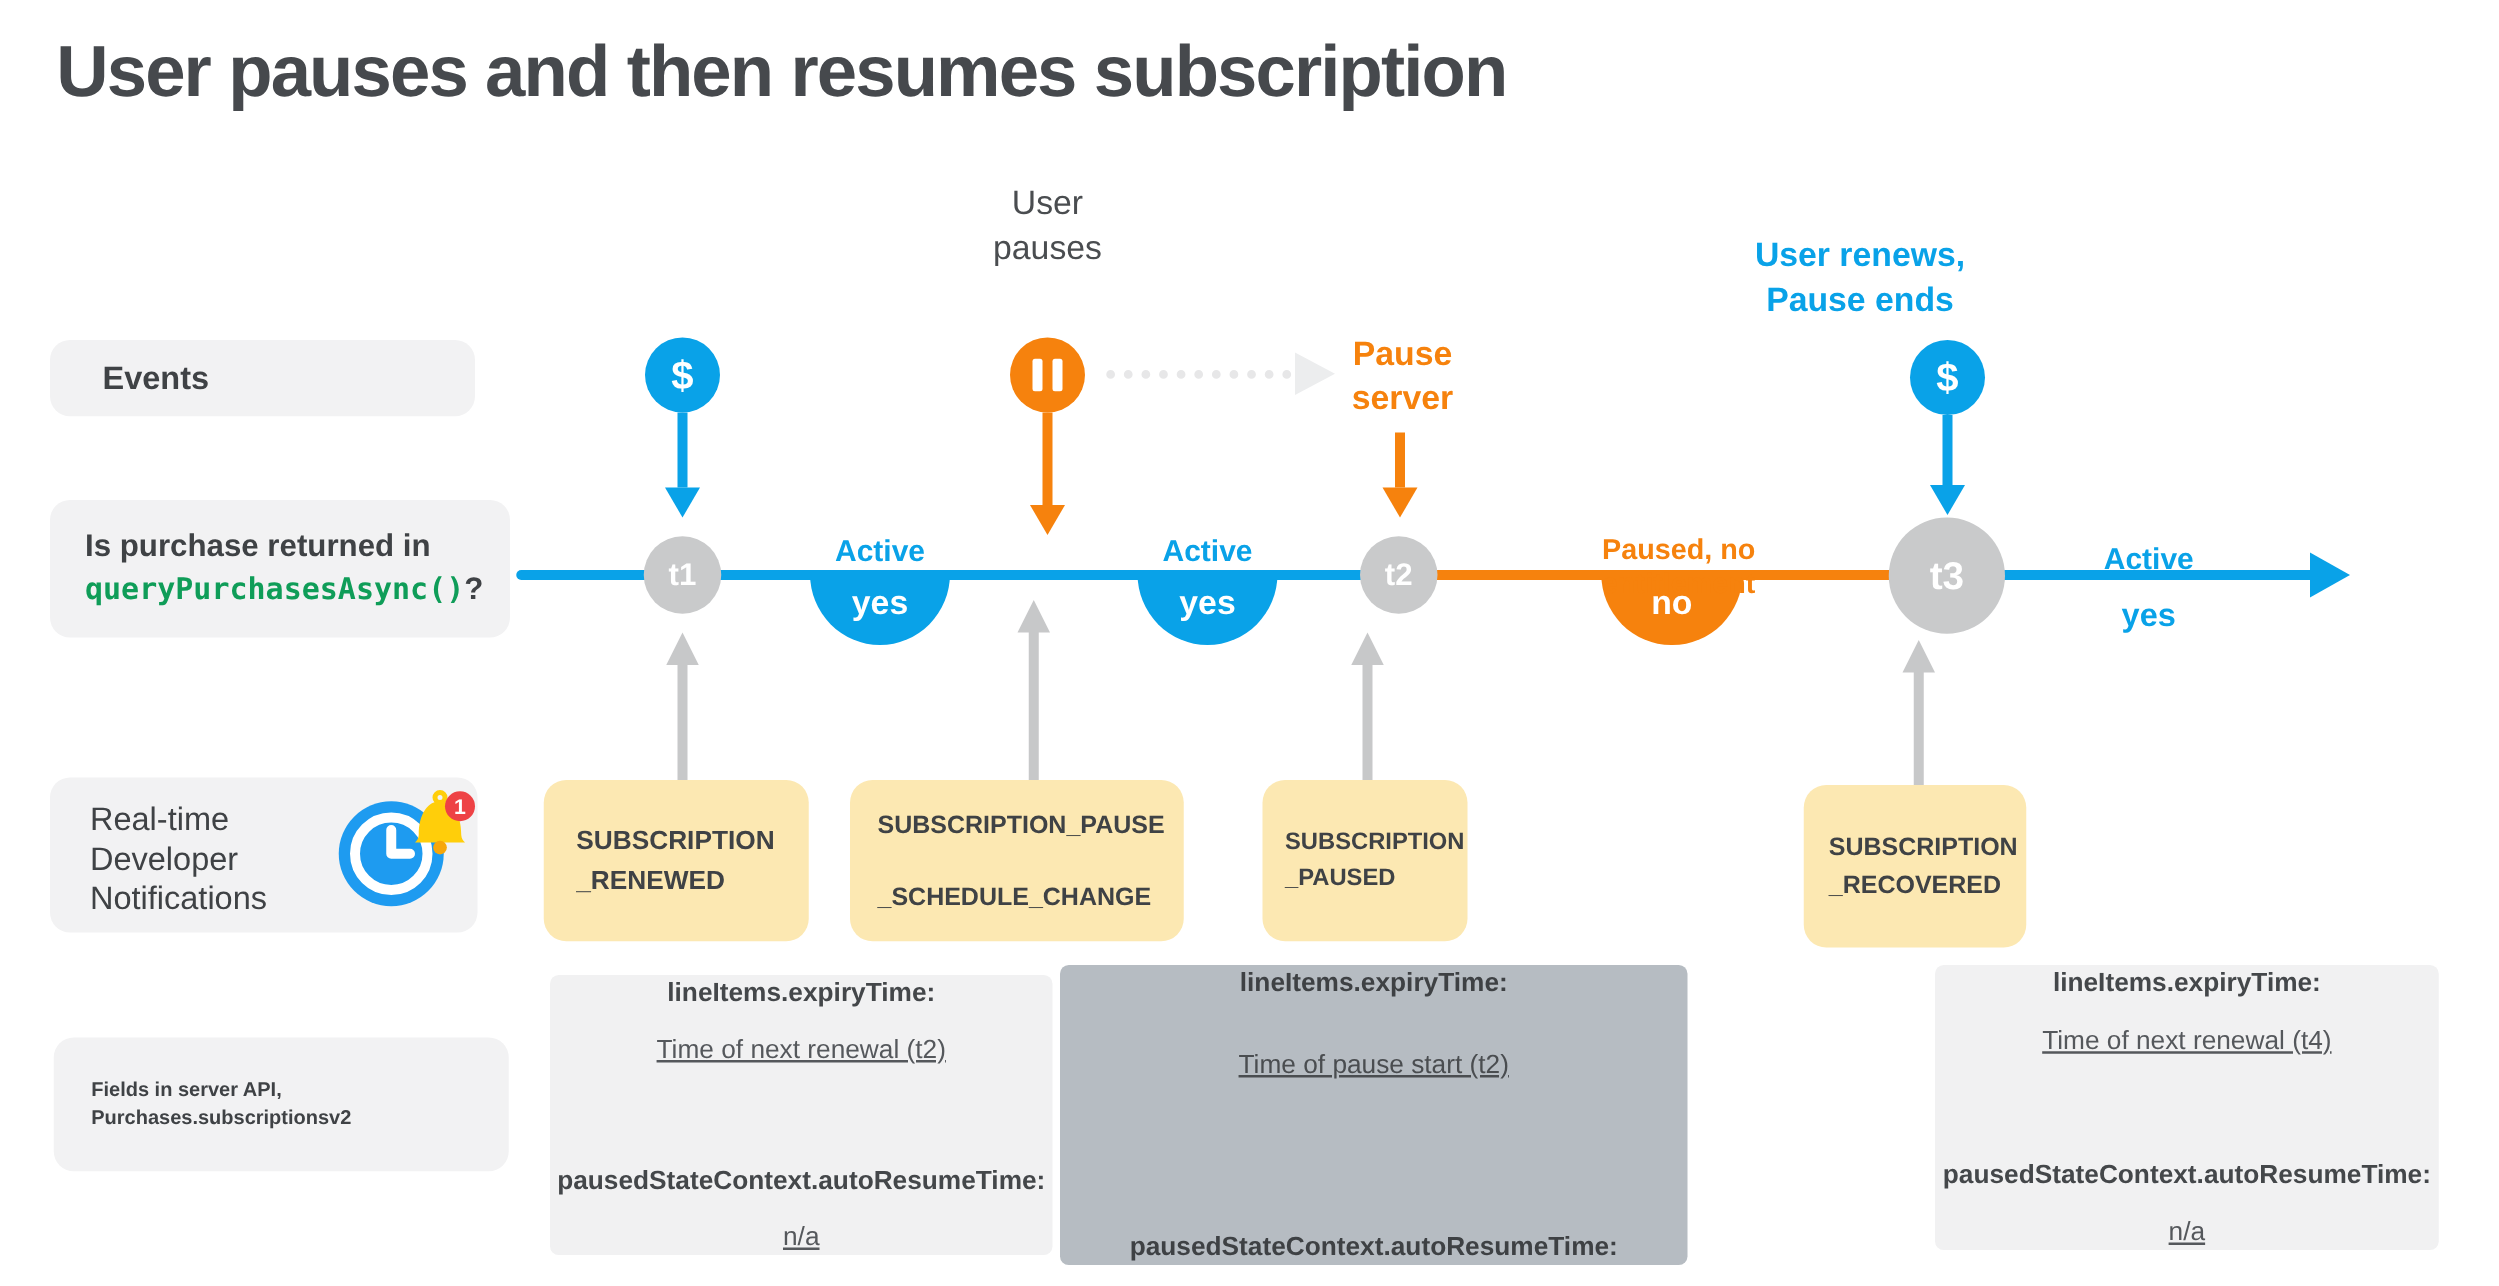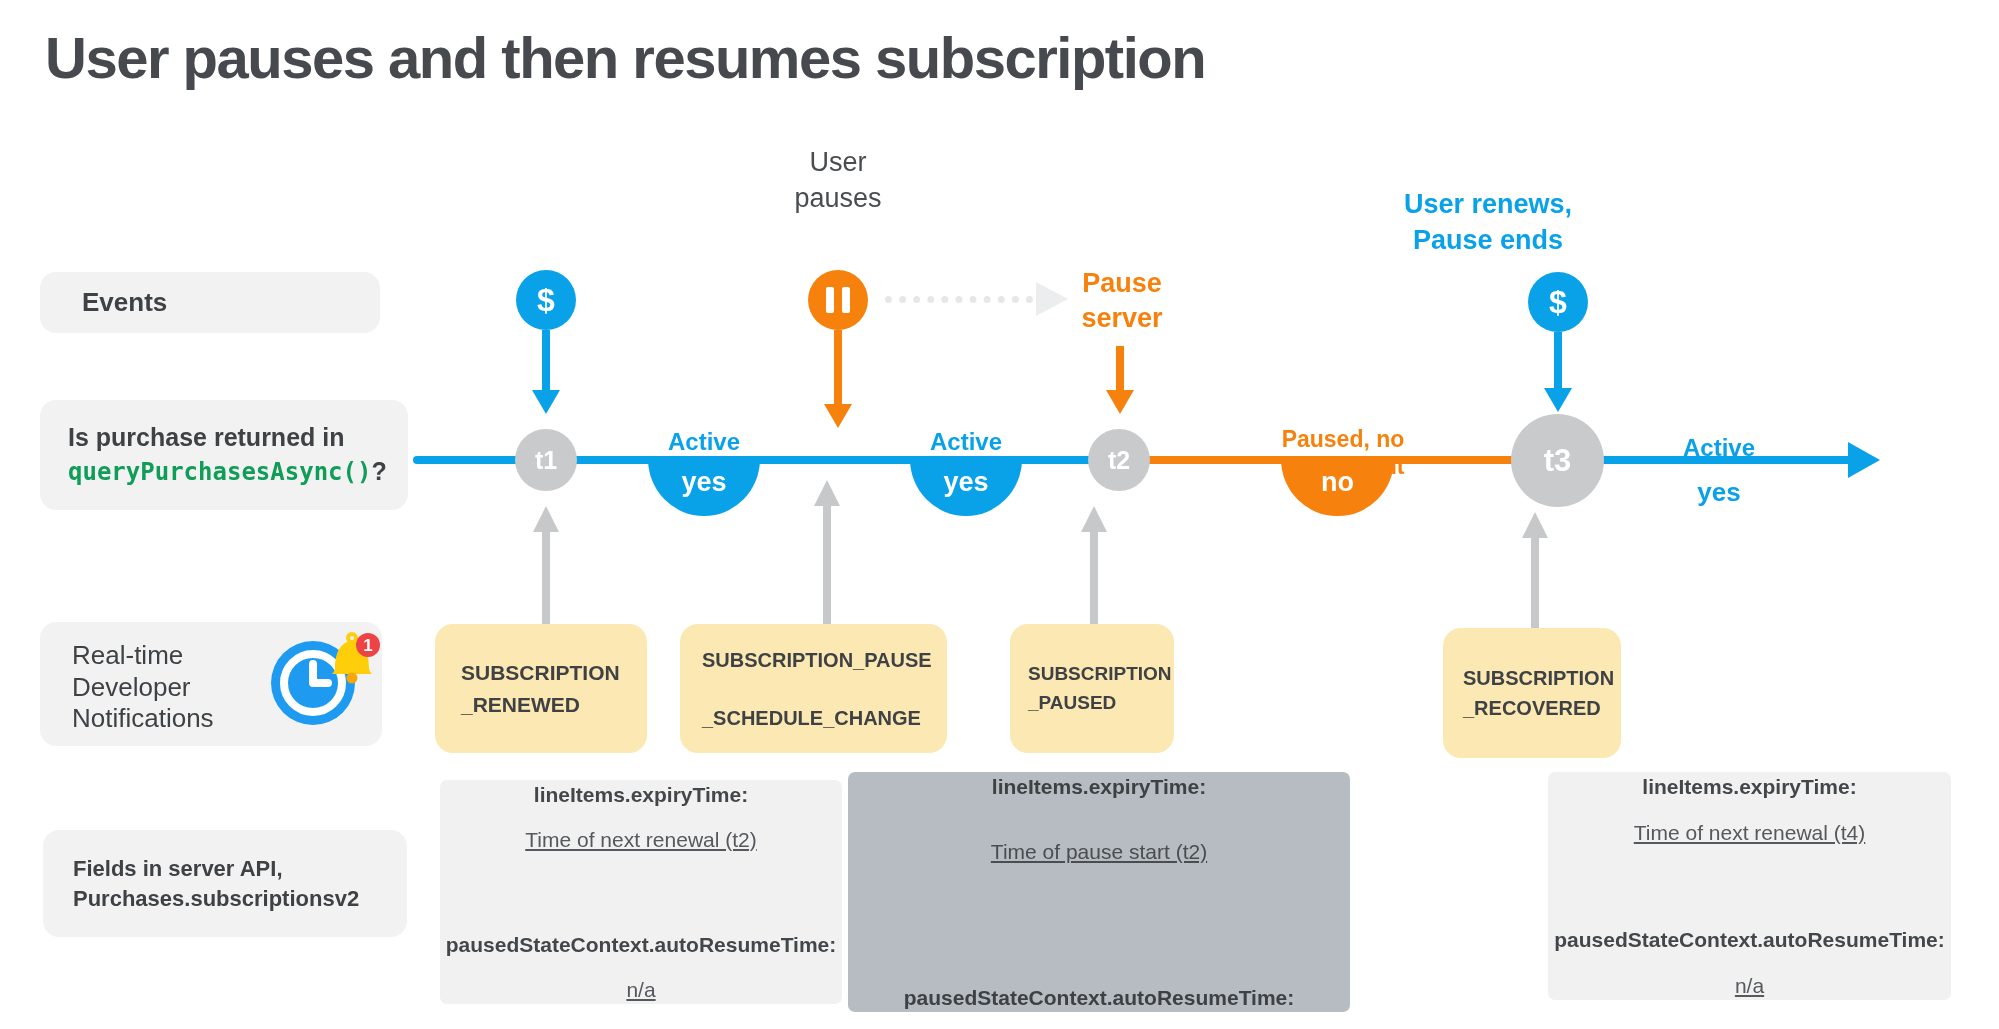--- a/index.html
+++ b/index.html
@@ -12,21 +12,21 @@
   
   .title{left:45px;top:24px;font-size:58px;font-weight:700;color:#46494D;letter-spacing:-1.5px;}
 
   
   .row-label{background:#F2F2F3;border-radius:16px;color:#3F4245;font-weight:700;}
   .events-box{left:40px;top:272px;width:340px;height:61px;display:flex;align-items:center;padding-left:42px;box-sizing:border-box;font-size:26px;}
   .purchase-box{left:40px;top:400px;width:368px;height:110px;display:flex;flex-direction:column;justify-content:center;padding-left:28px;box-sizing:border-box;font-size:25px;line-height:1.35;}
   .code{font-family:"DejaVu Sans Mono",monospace;color:#0F9D58;font-weight:700;font-size:24px;}
   .rtdn-box{left:40px;top:622px;width:342px;height:124px;}
   .rtdn-label{left:72px;top:640px;width:215px;font-size:26px;font-weight:400;color:#3F4245;line-height:1.22;}
-  .fields-box{left:43px;top:830px;width:364px;height:107px;display:flex;flex-direction:column;justify-content:center;padding-left:30px;box-sizing:border-box;font-size:22px;line-height:1.35;}
+  .fields-box{left:43px;top:830px;width:364px;height:107px;display:flex;flex-direction:column;justify-content:center;padding-left:30px;box-sizing:border-box;font-size:16px;line-height:1.35;}
 
   
   .tl{height:8px;top:456px;}
   .tl-blue{background:#09A2E8;}
   .tl-orange{background:#F6820D;}
   .tl-end{left:1848px;top:442px;width:0;height:0;border-left:32px solid #09A2E8;border-top:18px solid transparent;border-bottom:18px solid transparent;}
 
   .half-disc{height:57px;color:#fff;font-weight:700;font-size:27px;display:flex;align-items:center;justify-content:center;padding-bottom:10px;box-sizing:border-box;}
   .disc-blue{background:#09A2E8;border-radius:0 0 56px 56px / 0 0 57px 57px;}
   .disc-orange{background:#F6820D;border-radius:0 0 56px 56px / 0 0 57px 57px;}

